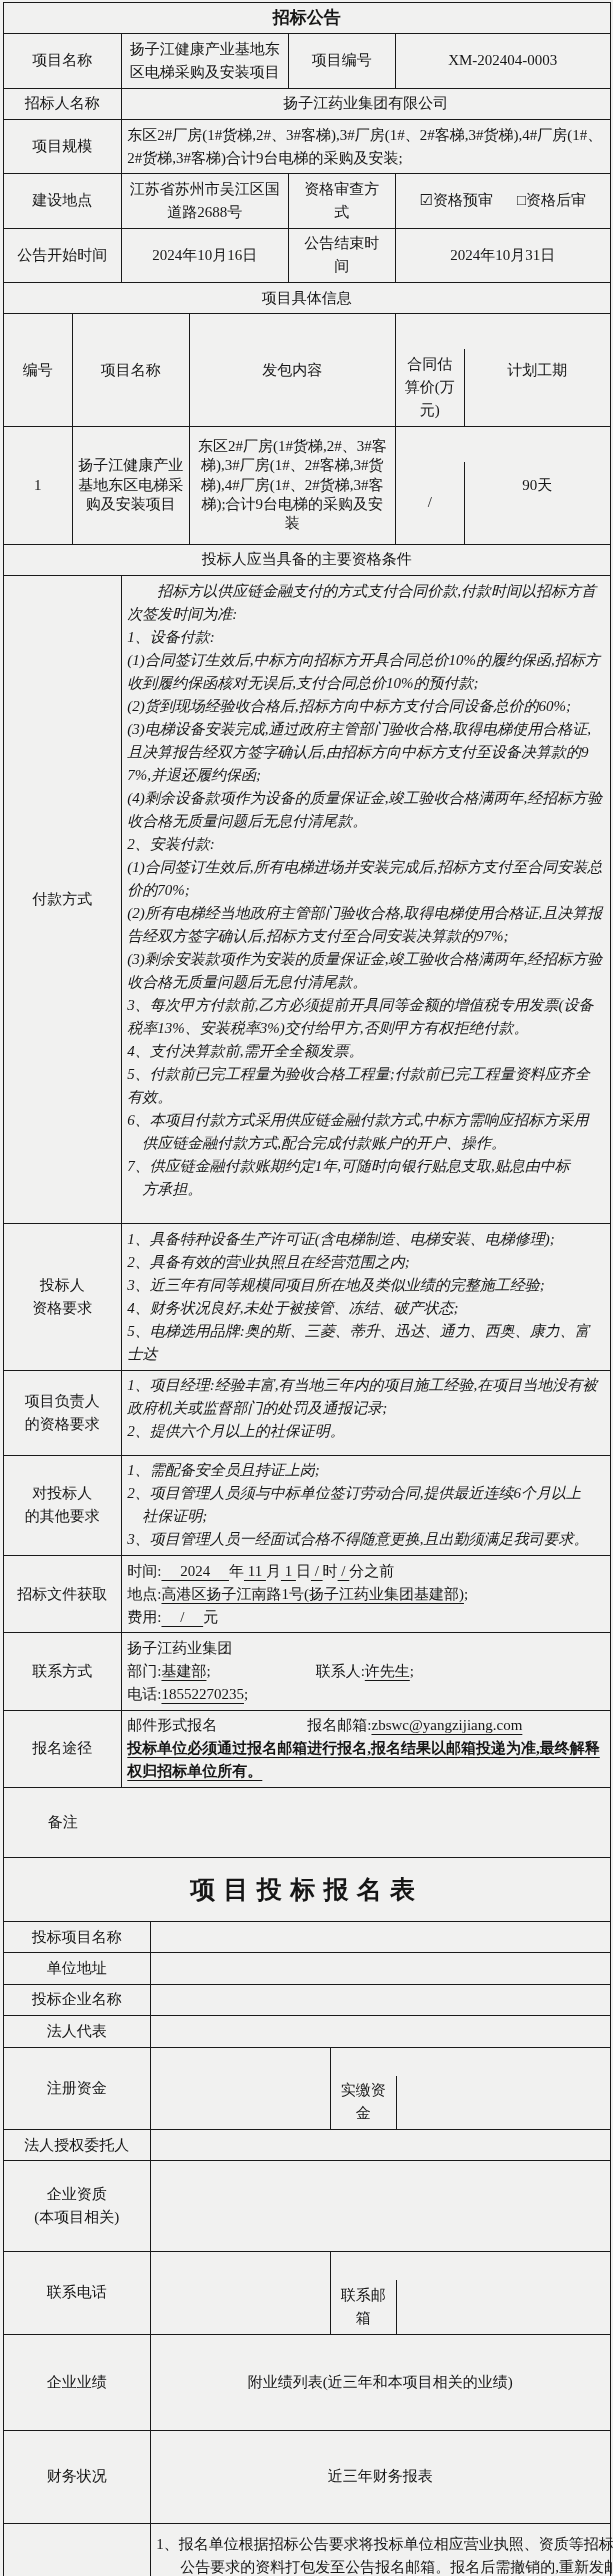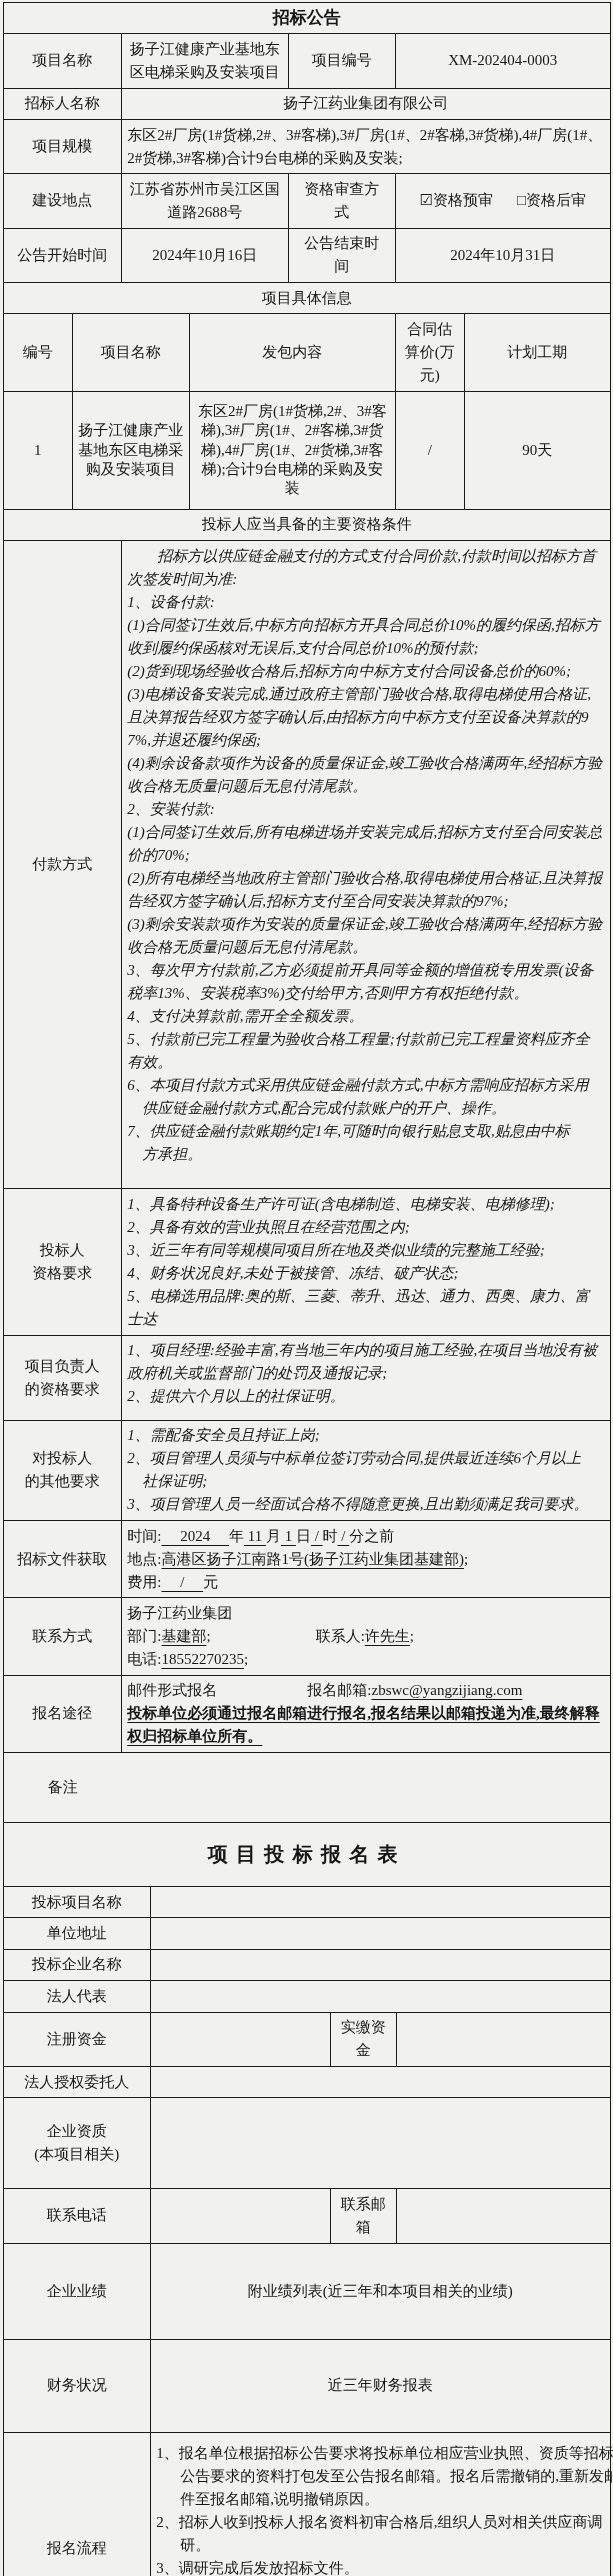--- a/index.html
+++ b/index.html
@@ -25,28 +25,28 @@
   .top{align-items:flex-start;font-style:italic;}
   
   .c1{width:118px;flex:none;}
   .c2{width:167px;flex:none;}
   .c3{width:107px;flex:none;}
   .cx{flex:1;}
   
   .d1{width:69px;flex:none;}
   .d2{width:117px;flex:none;}
   .d3{width:206px;flex:none;}
-  .d4{width:69px;flex:none;}
+  .d4{width:69px;flex:none;margin-top:35px;}
   
   .f1{width:147px;flex:none;}
   .f2{width:180px;flex:none;}
-  .f3{width:66px;flex:none;}
+  .f3{width:66px;flex:none;margin-top:28px;}
   .doc-title{font-weight:bold;font-size:17px;}
   .section-header{font-size:15px;}
-  .form-title{font-weight:bold;font-size:20px;letter-spacing:8.3px;}
+  .form-title{font-weight:bold;font-size:25px;letter-spacing:8.3px;}
   .dense{line-height:19.4px;}
   .rich{display:block;text-align:left;}
   .rich .line{width:100%;}
   .hang .line{padding-left:1.6em;text-indent:-1.6em;}
   .u{text-decoration:underline;text-underline-offset:3.7px;}
   .b{font-weight:bold;}
   .gap{display:inline-block;width:24px;}
 </style>
 </head>
 <body>

